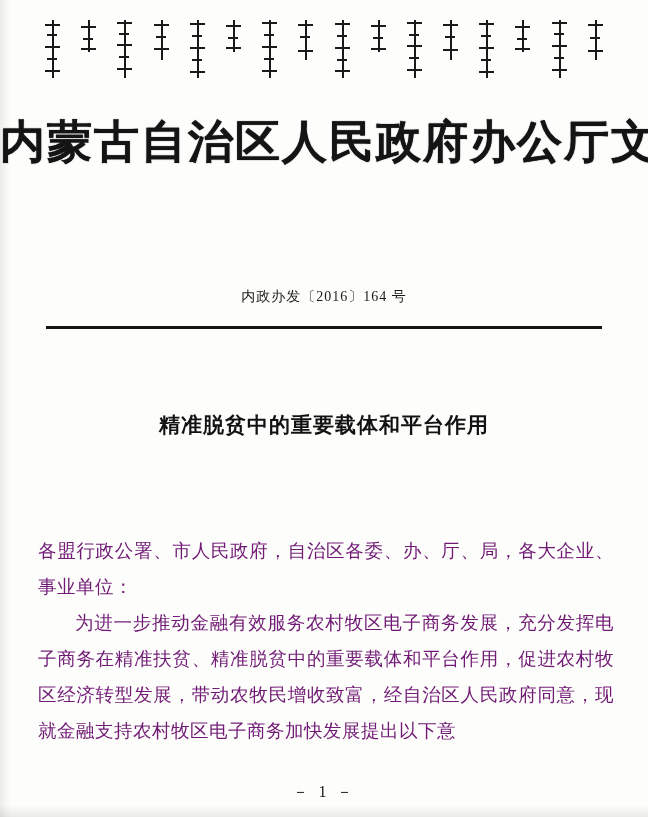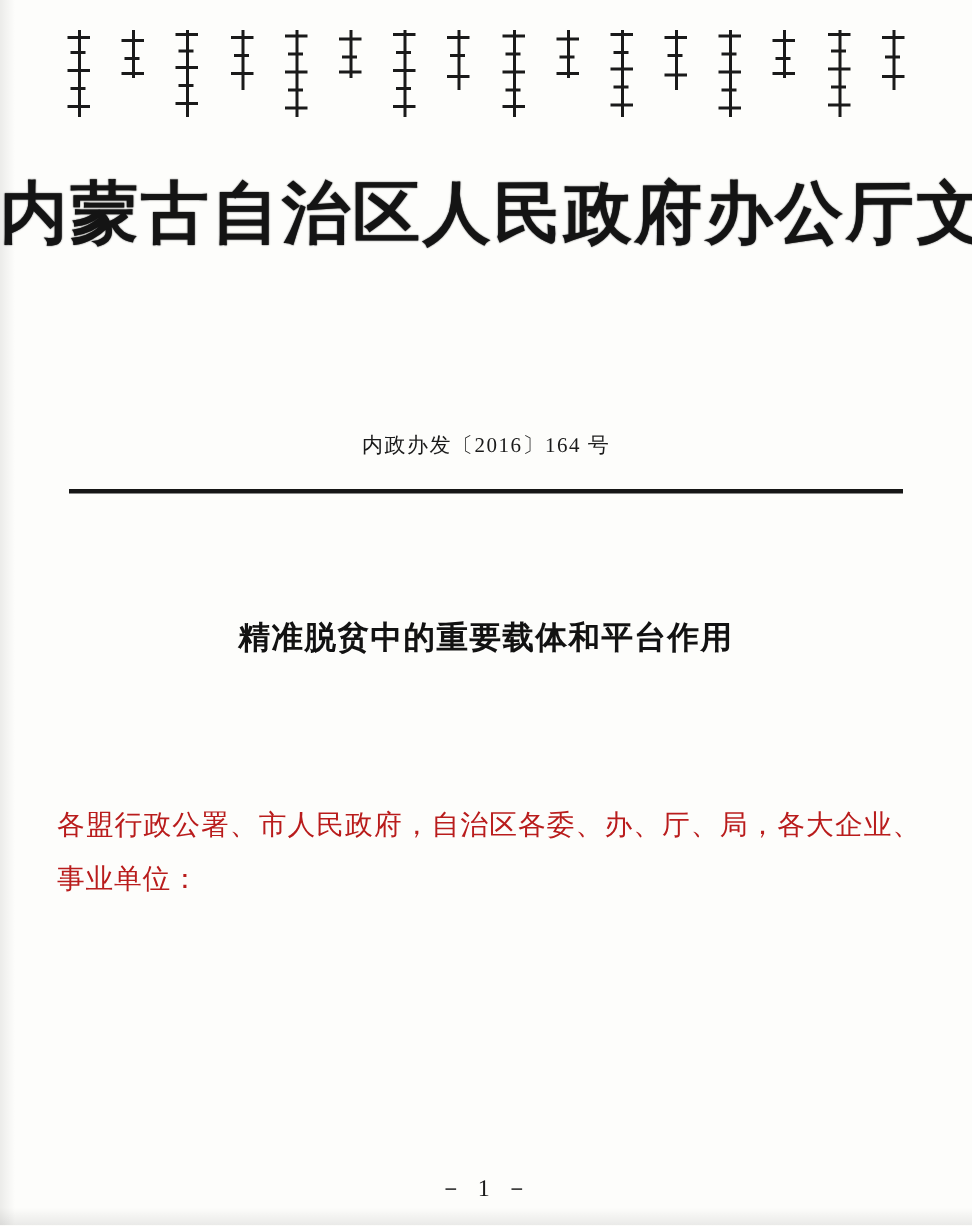--- a/index.html
+++ b/index.html
@@ -121,21 +121,21 @@
 
   
   .body-text {
     position: absolute;
     top: 533px;
     left: 38px;
     width: 576px;
     font-size: 18.5px;
     line-height: 36px;
     letter-spacing: 0.5px;
-    color: #b91c1c;
+    color: #701a75;
     text-align: justify;
   }
   .body-text p {
     margin: 0;
   }
   .body-text p.indent {
     text-indent: 2em;
   indent: 0; }
 
   
@@ -298,17 +298,18 @@
   <div class="doc-number">内政办发〔2016〕164 号</div>
 
   <div class="rule"></div>
 
   <div class="subject">
     <div>精准脱贫中的重要载体和平台作用</div>
   </div>
 
   <div class="body-text">
     <p>各盟行政公署、市人民政府，自治区各委、办、厅、局，各大企业、事业单位：</p>
+    <p class="indent">为进一步推动金融有效服务农村牧区电子商务发展，充分发挥电子商务在精准扶贫、精准脱贫中的重要载体和平台作用，促进农村牧区经济转型发展，带动农牧民增收致富，经自治区人民政府同意，现就金融支持农村牧区电子商务加快发展提出以下意</p>
   </div>
 
   <div class="page-number">－ 1 －</div>
 
 </div>
 
 </body></html>

